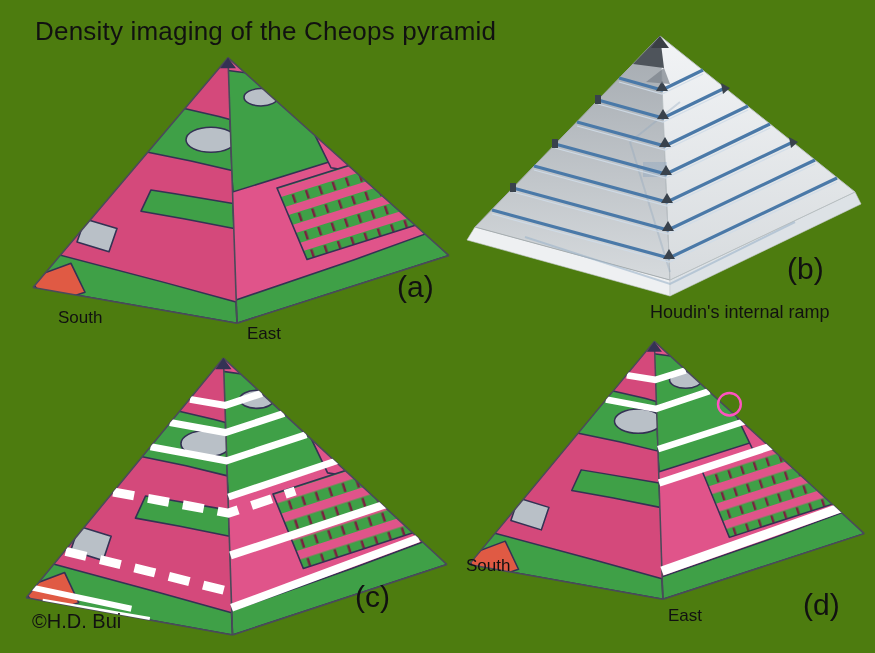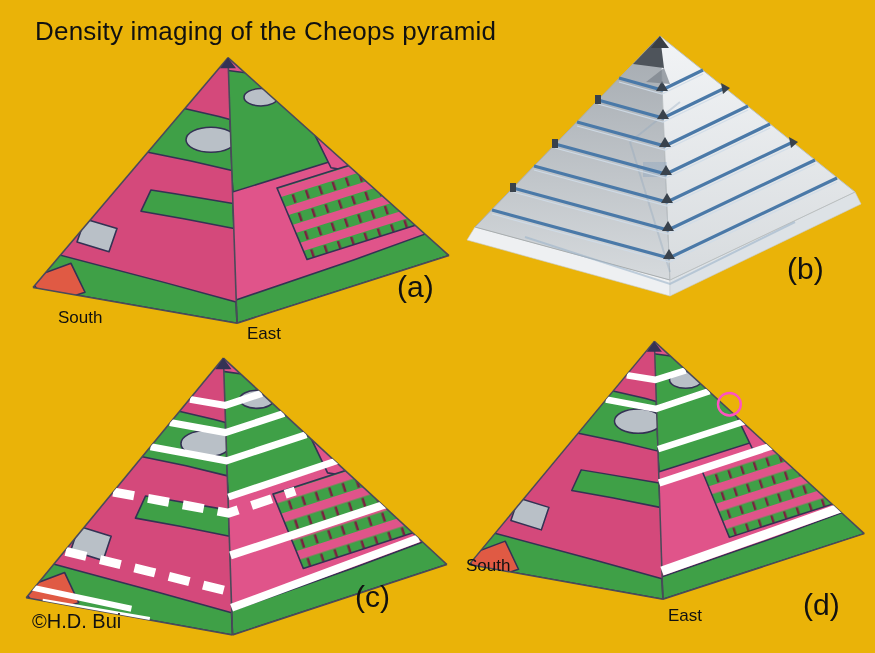--- a/index.html
+++ b/index.html
@@ -1,18 +1,18 @@
 <!DOCTYPE html>
 <html style="--pinkL: #d4497b; --pinkR: #e0548a; --green: #3fa047; --orange: #e05a44; --gray: #b9c0c7; --contour: #343254; --rampblue: #4a79a8; --annotation: #ff53c0; --stripe: #ffffff; --text: #111111;"><head>
 <meta charset="utf-8">
 <style>
   * { margin:0; padding:0; box-sizing:border-box; }
   html,body { background:#ffffff; }
   .page {
-    position:relative; width:875px; height:653px; background:#eab308;
+    position:relative; width:875px; height:653px; background:#4d7c0f;
     overflow:hidden; font-family:"Liberation Sans", sans-serif; color:var(--text,#111);
   }
   .abs { position:absolute; }
   .title { left:35px; top:16px; font-size:26px; font-weight:400; letter-spacing:.2px; z-index:3; }
   .tag { font-size:30px; font-weight:400; z-index:3; }
   .lbl { font-size:17px; z-index:3; }
   .caption { font-size:18px; z-index:3; }
   .credit { font-size:20px; z-index:3; }
   svg.panel { position:absolute; z-index:1; }
 
@@ -141,20 +141,21 @@
         <rect class="notch" x="45" y="161" width="6" height="9"></rect>
         <polygon class="notch" points="256,61 265,66 258,72"></polygon>
         <polygon class="notch" points="324,115 333,120 326,126"></polygon>
       </g>
       <polygon points="195,14 168,42 199,46" fill="#4e545b"></polygon>
       <polygon points="199,46 181,60 205,62" fill="#798089" opacity="0.7"></polygon>
       <polygon points="195,14 186,26 204,26" fill="#3a3f45"></polygon>
     </g>
   </svg>
   <div class="abs tag" style="left:787px; top:252px;">(b)</div>
+  <div class="abs caption" style="left:650px; top:302px;">Houdin's internal ramp</div>
 
   <svg class="panel" style="left:8px; top:348px;" width="445" height="292" viewBox="0 0 440 290" preserveAspectRatio="none">
     <use href="#densityPyr"></use>
     <g clip-path="url(#clipAll)">
       <polyline class="stripe" stroke-width="7" points="180,51 215,57 251,45"></polyline>
       <polyline class="stripe" stroke-width="7" points="160,74 215,84 273,65"></polyline>
       <polyline class="stripe" stroke-width="7" points="141,98 216,112 295,86"></polyline>
       <line class="stripe" stroke-width="7" x1="218" y1="148" x2="334" y2="109"></line>
       <line class="stripe" stroke-width="8" x1="220" y1="206" x2="374" y2="155"></line>
       <line class="stripe" stroke-width="8" x1="221" y1="258" x2="406" y2="189"></line>

